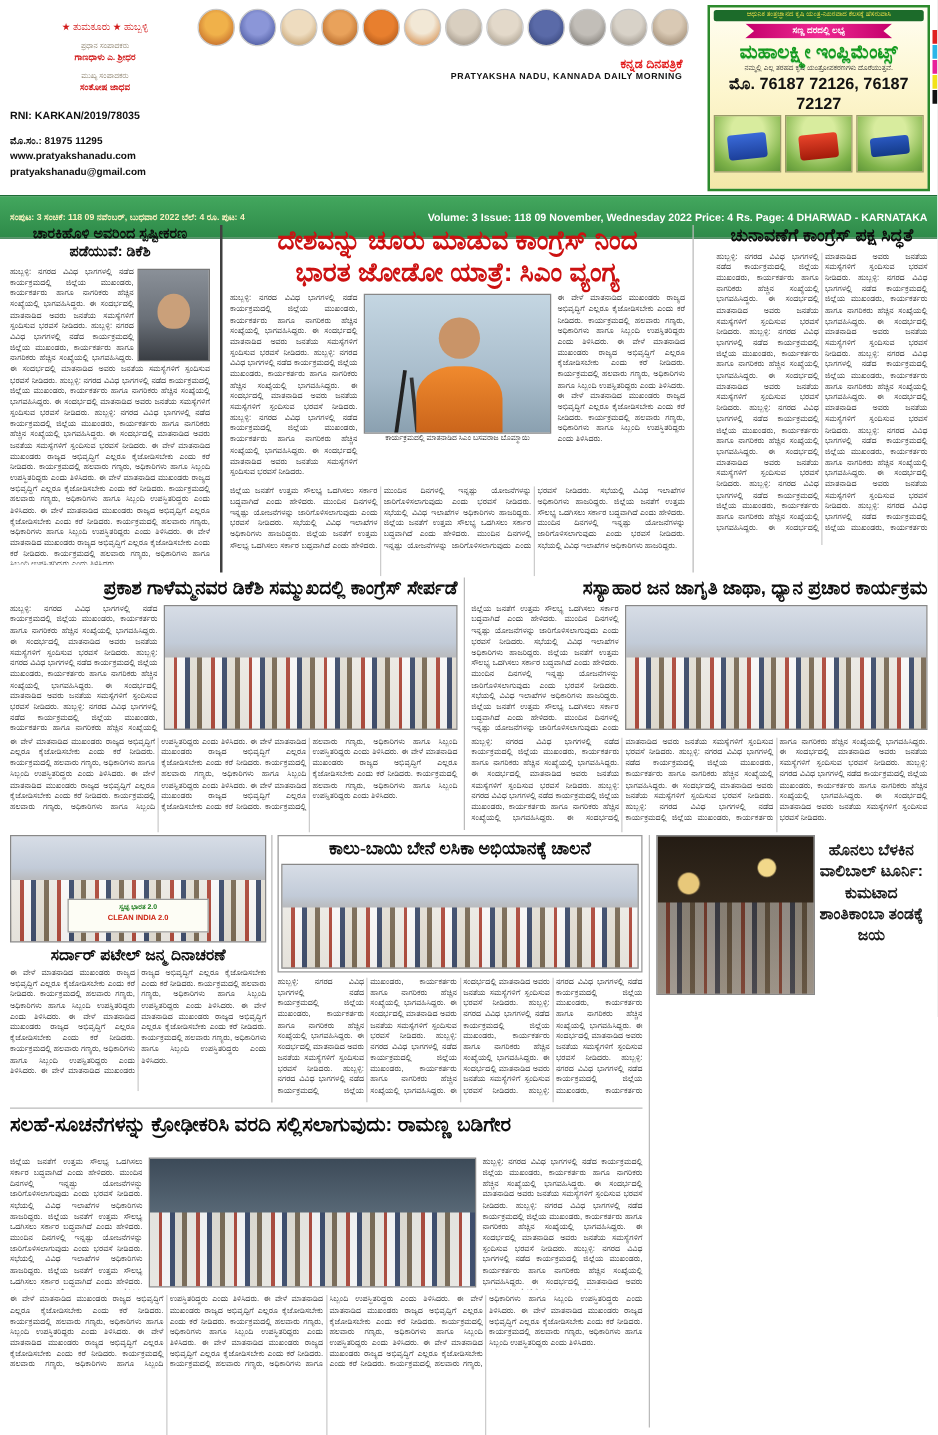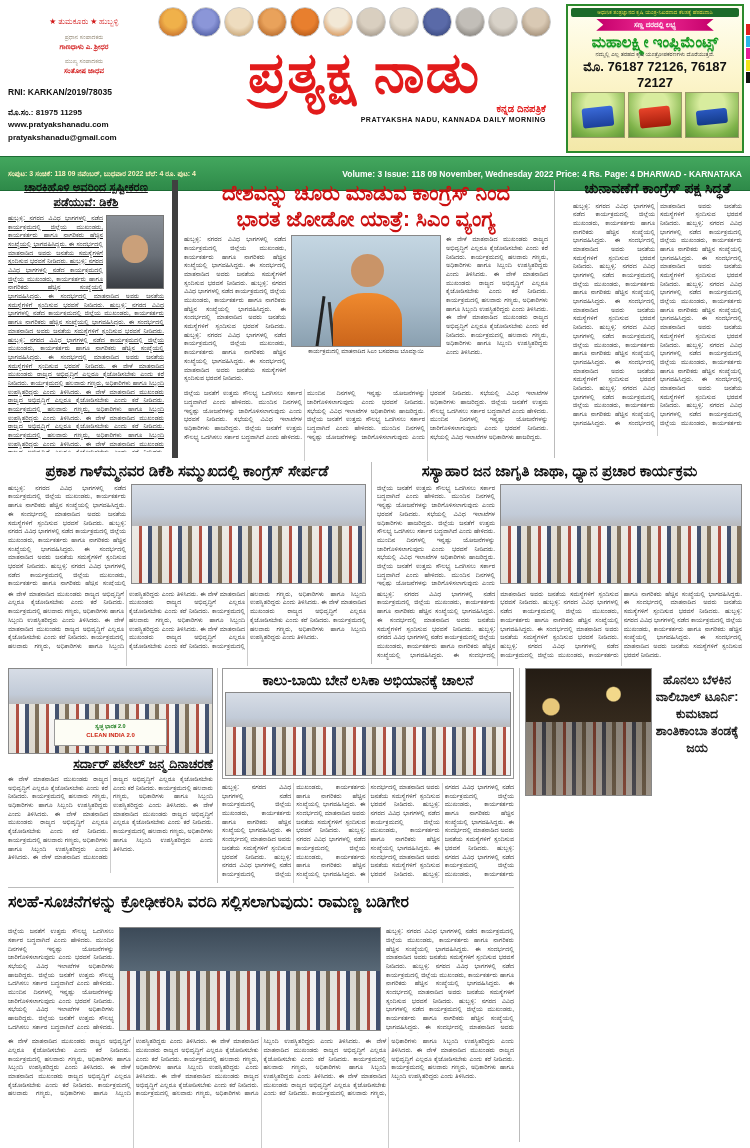--- a/index.html
+++ b/index.html
@@ -71,21 +71,21 @@
   .cols4 { columns:4; column-gap:5px; column-rule:1px solid #ccc; }
   .hl-red { color:#cc1111; font-weight:bold; font-size:21px; line-height:1.22; text-align:center; white-space:pre-line; }
   .hl-blk { color:#0d0d0d; font-weight:bold; }
   .ph { position:relative; overflow:hidden; background:#9aa4ad; border:1px solid #888; }
   .ppl { position:absolute; left:0; right:0; bottom:0; height:58%; opacity:.9;
          background:repeating-linear-gradient(90deg,#f2f0ea 0 7px,#b0483a 7px 10px,#ffffff 10px 16px,#3a4a6b 16px 20px,#e8e4da 20px 26px,#7a6a54 26px 30px); }
   .sky { background:linear-gradient(180deg,#d7dde6 0%,#c2cbd8 30%,#a99f92 60%,#6e6257 100%); }
   .caption { font-size:6px; text-align:center; color:#222; margin-top:1px; line-height:1.3; }
   
   .row1 { position:absolute; left:8px; top:180px; width:734px; height:278px; display:flex; }
-  .art-dks { width:170px; padding-right:8px; border-right:6px solid #404040;text-decoration:underline; }
+  .art-dks { width:170px; padding-right:8px; border-right:2px solid #404040; }
   .art-dks h3 { font-size:11.5px; text-align:center; line-height:1.3; margin-bottom:4px; }
   .dks-photo { float:right; width:58px; height:74px; margin:1px 0 2px 3px;
                background:linear-gradient(180deg,#8a9098 0%,#6a7078 55%,#3a3e44 100%); border:1px solid #777; position:relative;}
   .dks-photo i { position:absolute; left:50%; top:26%; transform:translateX(-50%); width:26px; height:28px; border-radius:50% 50% 45% 45%; background:#caa07a; }
   .art-main { width:376px; padding:0 6px; }
   .art-main .mainflex { display:flex; gap:5px; margin-top:4px; }
   .cm-fig { width:150px; }
   .cm-photo { width:150px; height:112px; border:1px solid #888; position:relative; overflow:hidden;
               background:linear-gradient(180deg,#c4d6e2 0%,#a8bccb 60%,#8aa0b0 100%); }
   .cm-photo .torso { position:absolute; left:28%; bottom:-4px; width:46%; height:52%; border-radius:45% 45% 0 0; background:linear-gradient(180deg,#f08a2e,#c8621a); }
@@ -93,40 +93,40 @@
   .cm-photo .mic { position:absolute; left:18%; bottom:0; width:3px; height:46%; background:#222; transform:rotate(8deg); }
   .cm-photo .mic2 { position:absolute; left:26%; bottom:0; width:3px; height:40%; background:#333; transform:rotate(-6deg); }
   .mcol { flex:1; }
   .art-main .below { margin-top:4px; height:72px; }
   .art-prep { flex:1; padding-left:18px; border-left:1px solid #bbb; }
   .art-prep h3 { font-size:14px; text-align:center; line-height:1.25; margin-bottom:4px; }
   .art-prep .bodytxt { height:234px; }
   
   .row2 { position:absolute; left:8px; top:462px; width:734px; height:202px; display:flex; }
   .art-prak { width:364px; padding-right:5px; border-right:1px solid #bbb; }
-  .art-prak h2, .art-jag h2 { font-size:15px; line-height:1.25; text-align:center; margin-bottom:3px; }
+  .art-prak h2, .art-jag h2 { font-size:15px; line-height:1.25; text-align:right; margin-bottom:3px; }
   .r2flex { display:flex; gap:5px; }
   .r2flex .side { width:118px; height:102px; }
   .r2flex .ph { flex:1; height:100px; }
   .r2below { margin-top:4px; height:76px; }
   .art-jag { flex:1; padding-left:5px; }
   
   .bottom { position:absolute; left:8px; top:668px; width:734px; height:474px; display:flex; }
   .bleft { width:512px; padding-right:5px; border-right:1px solid #bbb; display:flex; flex-direction:column; }
   .row3 { display:flex; height:224px; }
   .art-patel { width:210px; padding-right:4px; border-right:1px solid #bbb; }
   .patel-photo { width:100%; height:86px; }
   .banner { position:absolute; left:22%; bottom:8%; width:56%; height:32%; background:#fdfdf5; border:1px solid #999;
             font-size:5.5px; font-weight:bold; text-align:center; line-height:1.5; color:#1a7a1a; padding-top:2px; }
   .banner b { color:#cc2211; display:block; font-size:6px; }
-  .art-patel h3 { font-size:12.5px; text-align:right; margin:3px 0;text-decoration:underline; }
+  .art-patel h3 { font-size:12.5px; text-align:center; margin:3px 0; }
   .art-patel .bodytxt { height:98px; }
   .art-vac { flex:1; padding-left:4px; }
   .vacbox { border:1px solid #999; padding:2px; }
-  .vacbox h2 { font-size:14px; text-align:center; margin:1px 0 3px 0; }
+  .vacbox h2 { font-size:14px; text-align:center; margin:1px 0 3px 0;font-family:Liberation Serif, serif; }
   .vac-photo { width:100%; height:84px; }
   .art-vac .bodytxt { margin-top:4px; height:100px; }
   .row4 { flex:1; padding-top:4px; border-top:1px solid #bbb; margin-top:4px; }
   .row4 h2 { font-size:16px; text-align:left; line-height:1.2; margin-bottom:16px; }
   .r4flex { display:flex; gap:5px; }
   .r4flex .side { width:106px; height:106px; }
   .report-photo { width:262px; height:104px; background:linear-gradient(180deg,#3c4a58 0%,#5a6a78 45%,#8a949e 100%); }
   .r4below { margin-top:4px; height:118px; }
   
   .bright { flex:1; padding-left:5px; display:flex; }
@@ -163,21 +163,20 @@
     <span class="circle c6"></span>
     <span class="circle c7"></span>
     <span class="circle c8"></span>
     <span class="circle c9"></span>
     <span class="circle c10"></span>
     <span class="circle c11"></span>
     <span class="circle c12"></span>
   </div>
 
   <div class="title-wrap">
-    <div class="mh-title">ಪ್ರತ್ಯಕ್ಷ ನಾಡು</div>
     <div class="mh-subrow">
       <div class="mh-sub-kn">ಕನ್ನಡ ದಿನಪತ್ರಿಕೆ</div>
       <div class="mh-sub-en">PRATYAKSHA NADU, KANNADA DAILY MORNING</div>
     </div>
   </div>
 
   <div class="ad">
     <div class="ad-top">ಆಧುನಿಕ ತಂತ್ರಜ್ಞಾನದ ಕೃಷಿ ಯಂತ್ರ-ನಿಖರವಾದ ಕೆಲಸಕ್ಕೆ ಹೆಸರುವಾಸಿ</div>
     <div class="ad-ribbon">ಸಣ್ಣ ದರದಲ್ಲಿ ಲಭ್ಯ</div>
     <div class="ad-name">ಮಹಾಲಕ್ಷ್ಮೀ ಇಂಪ್ಲಿಮೆಂಟ್ಸ್</div>

